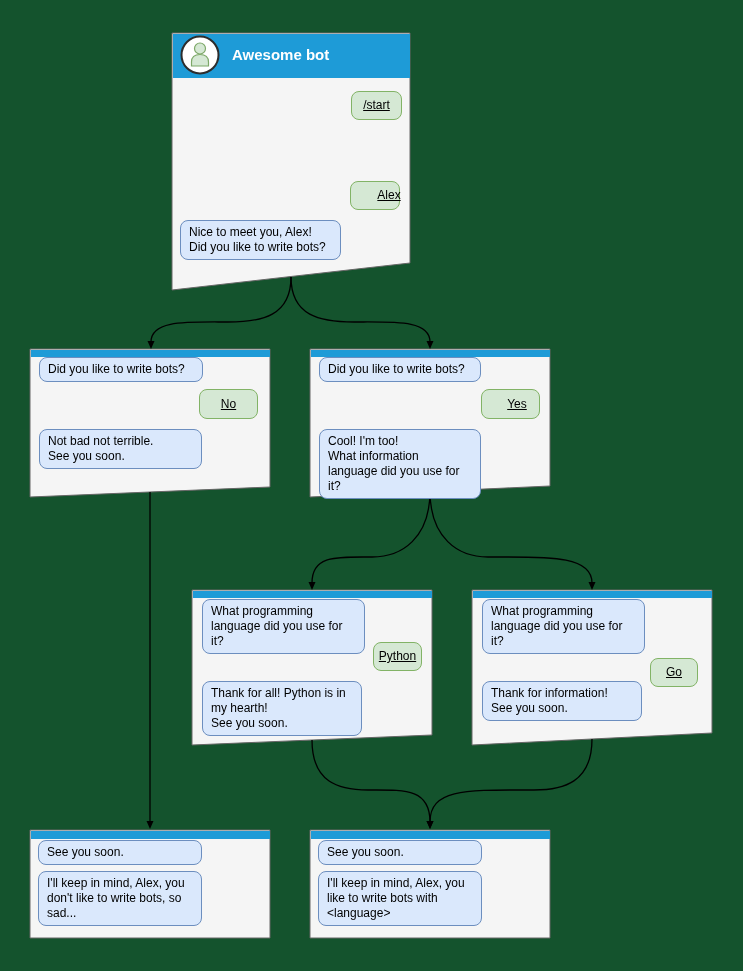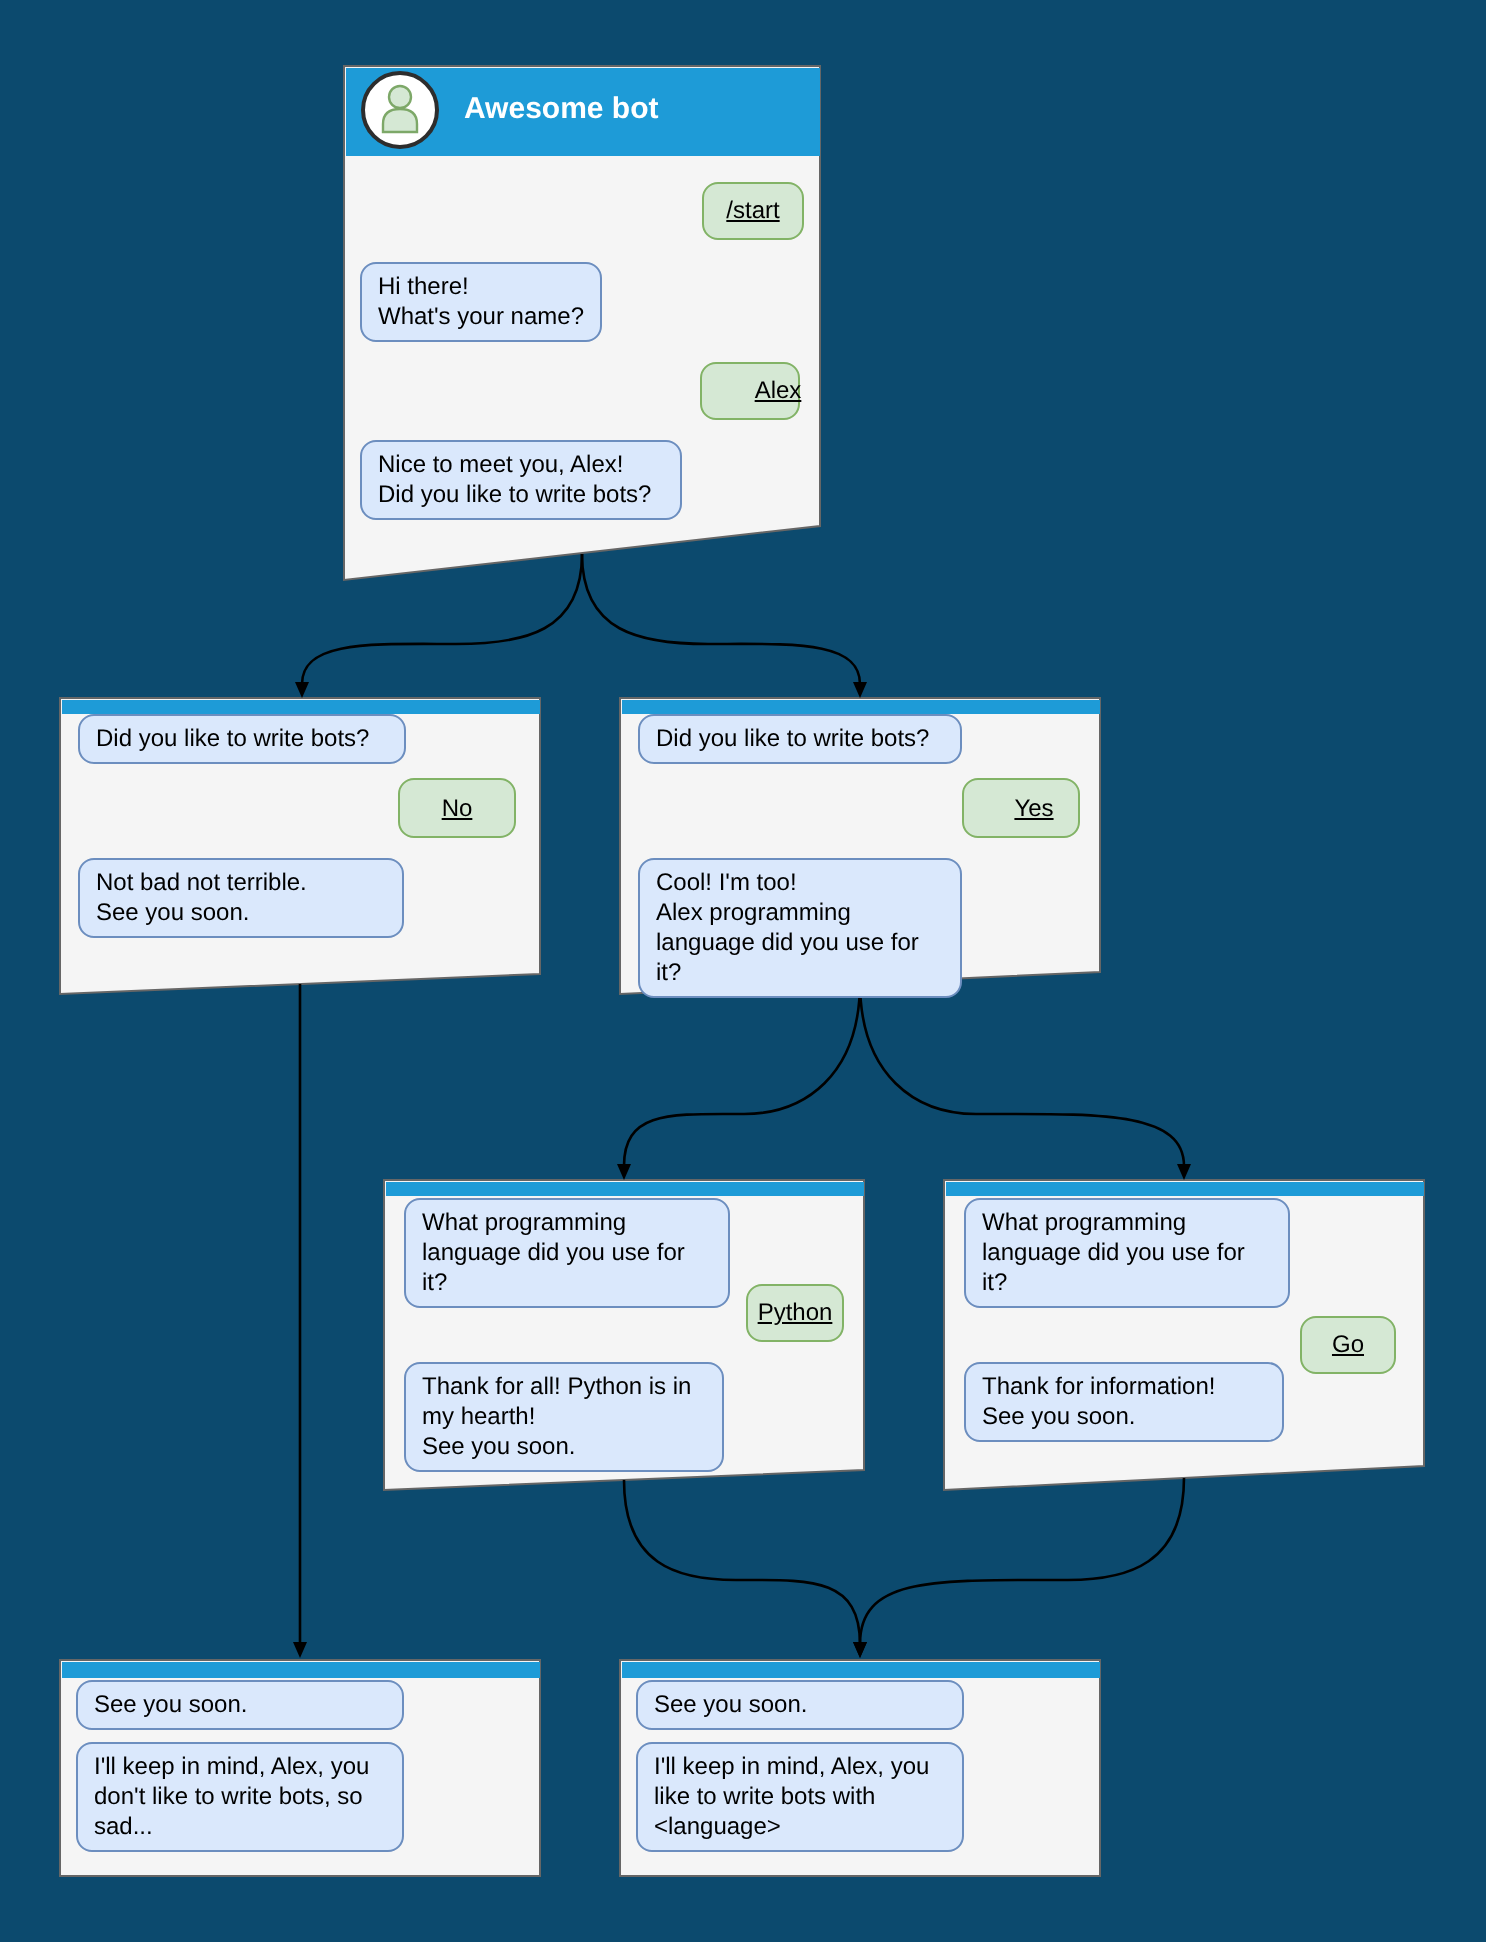--- a/index.html
+++ b/index.html
@@ -1,19 +1,19 @@
 <!DOCTYPE html>
 <html><head>
 <meta charset="utf-8">
 <style>
   html,body { margin:0; padding:0; background:#ffffff; }
   #scene {
     position:relative; width:743px; height:971px;
     font-family:"Liberation Sans", sans-serif;
-    background:#0c4a6e; overflow:hidden;
+    background:#14532d; overflow:hidden;
   }
   #shapes { position:absolute; left:0; top:0; z-index:0; }
   .window { position:absolute; z-index:1; }
   .bar { position:absolute; background:#1E9BD7; z-index:3; }
   .bubble {
     position:absolute; box-sizing:border-box; z-index:2;
     font-size:12px; line-height:15px; color:#000;
     white-space:pre-line;
   }
   .bot  { background:#DAE8FC; border:1px solid #6C8EBF; border-radius:8px; padding:4px 8px; }
@@ -59,41 +59,39 @@
     <svg class="avatar" width="40" height="40" viewBox="0 0 40 40">
       <circle cx="20" cy="20" r="18.5" fill="#ffffff" stroke="#2d2d2d" stroke-width="2"></circle>
       <g>
         <circle cx="20" cy="13.5" r="5.5" fill="#D5E8D4" stroke="#7da868" stroke-width="1.2"></circle>
         <path d="M11.5 31 L11.5 27 Q11.5 19.5 20 19.5 Q28.5 19.5 28.5 27 L28.5 31 Z" fill="#D5E8D4" stroke="#7da868" stroke-width="1.2"></path>
       </g>
     </svg>
     <span class="main-title">Awesome bot</span>
 
     <div class="bubble user" style="left:179px; top:58px; width:51px; height:29px;">/start</div>
-    <div class="bubble bot" style="left:8px; top:98px; width:121px;">Hi there!
-What's your name?</div>
     <div class="bubble user" style="left:178px; top:148px; width:50px; height:29px;padding-left:32px;">Alex</div>
     <div class="bubble bot" style="left:8px; top:187px; width:161px;">Nice to meet you, Alex!
 Did you like to write bots?</div>
   </div>
 
   <div class="window" style="left:30px; top:349px; width:241px; height:149px;">
     <div class="bar" style="left:1px; top:1px; width:239px; height:7px;"></div>
     <div class="bubble bot" style="left:9px; top:8px; width:164px;">Did you like to write bots?</div>
     <div class="bubble user" style="left:169px; top:40px; width:59px; height:30px;">No</div>
     <div class="bubble bot" style="left:9px; top:80px; width:163px;">Not bad not terrible.
 See you soon.</div>
   </div>
 
   <div class="window" style="left:310px; top:349px; width:241px; height:149px;">
     <div class="bar" style="left:1px; top:1px; width:239px; height:7px;"></div>
     <div class="bubble bot" style="left:9px; top:8px; width:162px;">Did you like to write bots?</div>
     <div class="bubble user" style="left:171px; top:40px; width:59px; height:30px;padding-left:17px;">Yes</div>
     <div class="bubble bot" style="left:9px; top:80px; width:162px;">Cool! I'm too!
-Alex programming
+What information
 language did you use for it?</div>
   </div>
 
   <div class="window" style="left:192px; top:590px; width:241px; height:156px;">
     <div class="bar" style="left:1px; top:1px; width:239px; height:7px;"></div>
     <div class="bubble bot" style="left:10px; top:9px; width:163px;">What programming
 language did you use for it?</div>
     <div class="bubble user" style="left:181px; top:52px; width:49px; height:29px;">Python</div>
     <div class="bubble bot" style="left:10px; top:91px; width:160px;">Thank for all! Python is in
 my hearth!

